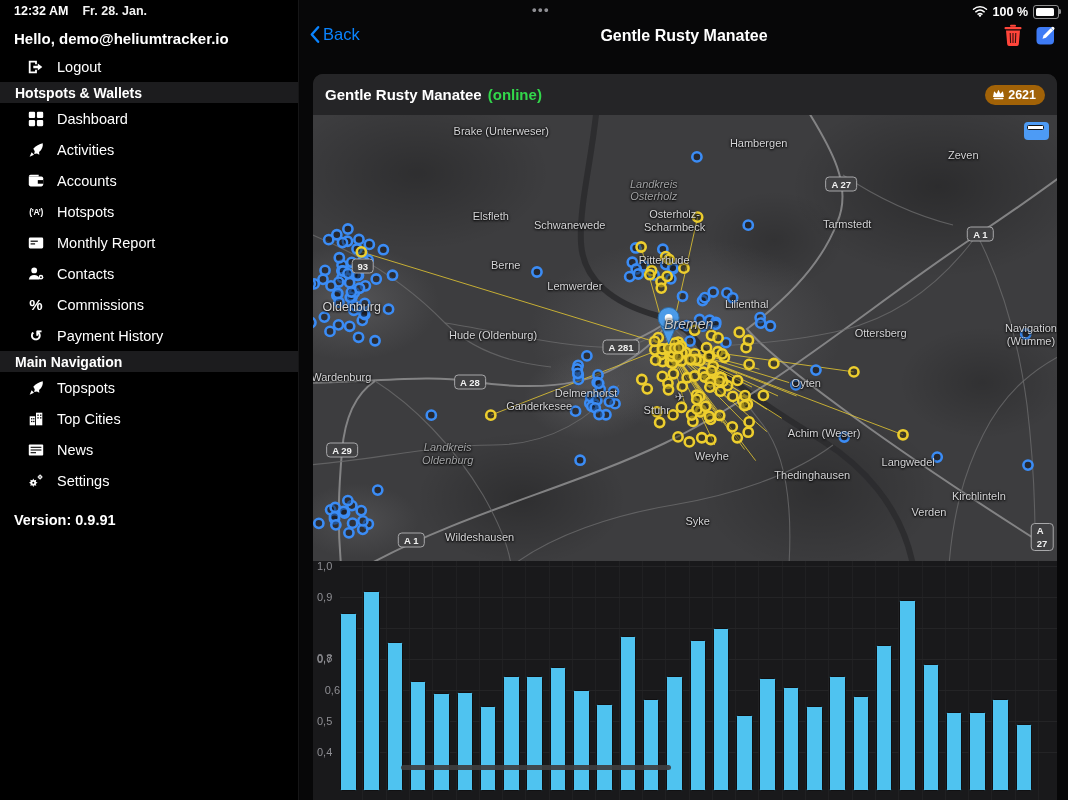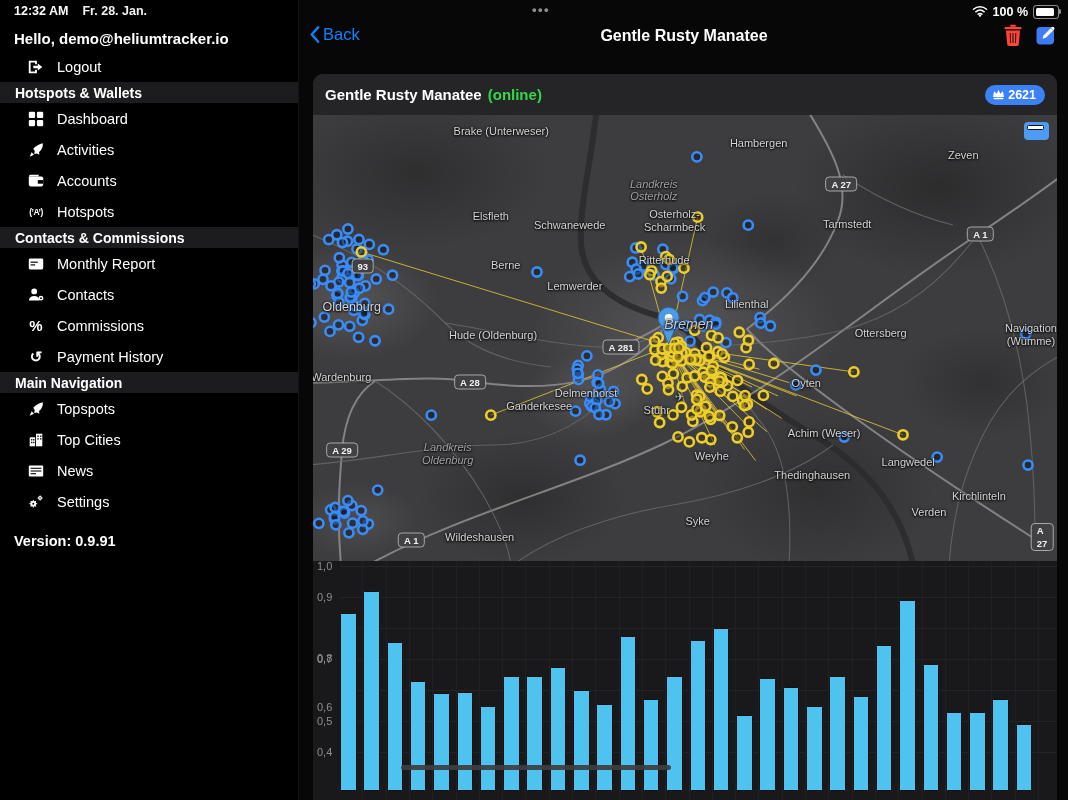--- a/index.html
+++ b/index.html
@@ -141,21 +141,20 @@
             </svg>
           </span>
           <span class="lbl">Accounts</span>
         </div>
         <div class="side-item">
           <span class="icn">
             <span class="tiny">(’A’)</span>
           </span>
           <span class="lbl">Hotspots</span>
         </div>
-        <div class="sec-head">Contacts &amp; Commissions</div>
         <div class="side-item">
           <span class="icn">
             <svg viewBox="0 0 20 20">
               <rect x="2" y="4" width="16" height="12" rx="1.5" fill="#fff"></rect>
               <g stroke="#000" stroke-width="1.3">
                 <line x1="4" y1="8" x2="12" y2="8"></line>
                 <line x1="4" y1="11" x2="9" y2="11"></line>
               </g>
             </svg>
           </span>
@@ -293,21 +292,21 @@
             <path d="M6.5 14.8l1-3.4 7.2-7.2 2.4 2.4-7.2 7.2z" fill="#fff"></path>
             <path d="M15.6 3.3a1.6 1.6 0 012.4 2.4l-.6.6-2.4-2.4z" fill="#fff"></path>
           </svg>
       </div>
     </div>
 
     <div id="card">
       <div id="cardhead">
         <span id="cardtitle">Gentle Rusty Manatee</span>
         <span id="cardstatus" style="color: rgb(50, 215, 75);">(online)</span>
-        <span id="cardbadge" style="background: #3b82f6;">
+        <span id="cardbadge" style="background: #a16207;">
           <svg viewBox="0 0 14 12">
               <path fill="#fff" d="M1 8.6L2.2 2.4 5 5.3 7 .8l2 4.5 2.8-2.9L13 8.6z"></path>
               <rect x="1.6" y="9.6" width="10.8" height="1.6" rx="0.8" fill="#fff"></rect>
             </svg>
           <span class="cnt">2621</span>
         </span>
       </div>
 
       <div id="map">
         <svg id="mapsvg" viewBox="0 0 744 446" preserveAspectRatio="none">
@@ -683,21 +682,21 @@
             <div class="gridv"></div>
             <div class="gridh" style="top: 5px;"></div>
             <div class="ytick" style="top: -1px;">1,0</div>
             <div class="gridh" style="top: 36px;"></div>
             <div class="ytick" style="top: 30px;">0,9</div>
             <div class="gridh" style="top: 67px;"></div>
             <div class="ytick" style="top: 61px; margin-top: 30px;">0,8</div>
             <div class="gridh" style="top: 98px;"></div>
             <div class="ytick" style="top: 92px;">0,7</div>
             <div class="gridh" style="top: 129px;"></div>
-            <div class="ytick" style="top: 140px;">0,6</div>
+            <div class="ytick" style="top: 123px; text-align: right;">0,6</div>
             <div class="gridh" style="top: 160px;"></div>
             <div class="ytick" style="top: 154px;">0,5</div>
             <div class="gridh" style="top: 191px;"></div>
             <div class="ytick" style="top: 185px;">0,4</div>
             <div class="bar" style="left: 27px; top: 51.5px; height: 178.5px; background: rgb(79, 195, 240);"></div>
             <div class="bar" style="left: 50.3px; top: 29.8px; height: 200.2px; background: rgb(79, 195, 240);"></div>
             <div class="bar" style="left: 73.6px; top: 80.95px; height: 149.05px; background: rgb(79, 195, 240);"></div>
             <div class="bar" style="left: 96.9px; top: 119.7px; height: 110.3px; background: rgb(79, 195, 240);"></div>
             <div class="bar" style="left: 120.2px; top: 132.1px; height: 97.9px; background: rgb(79, 195, 240);"></div>
             <div class="bar" style="left: 143.5px; top: 130.55px; height: 99.45px; background: rgb(79, 195, 240);"></div>

